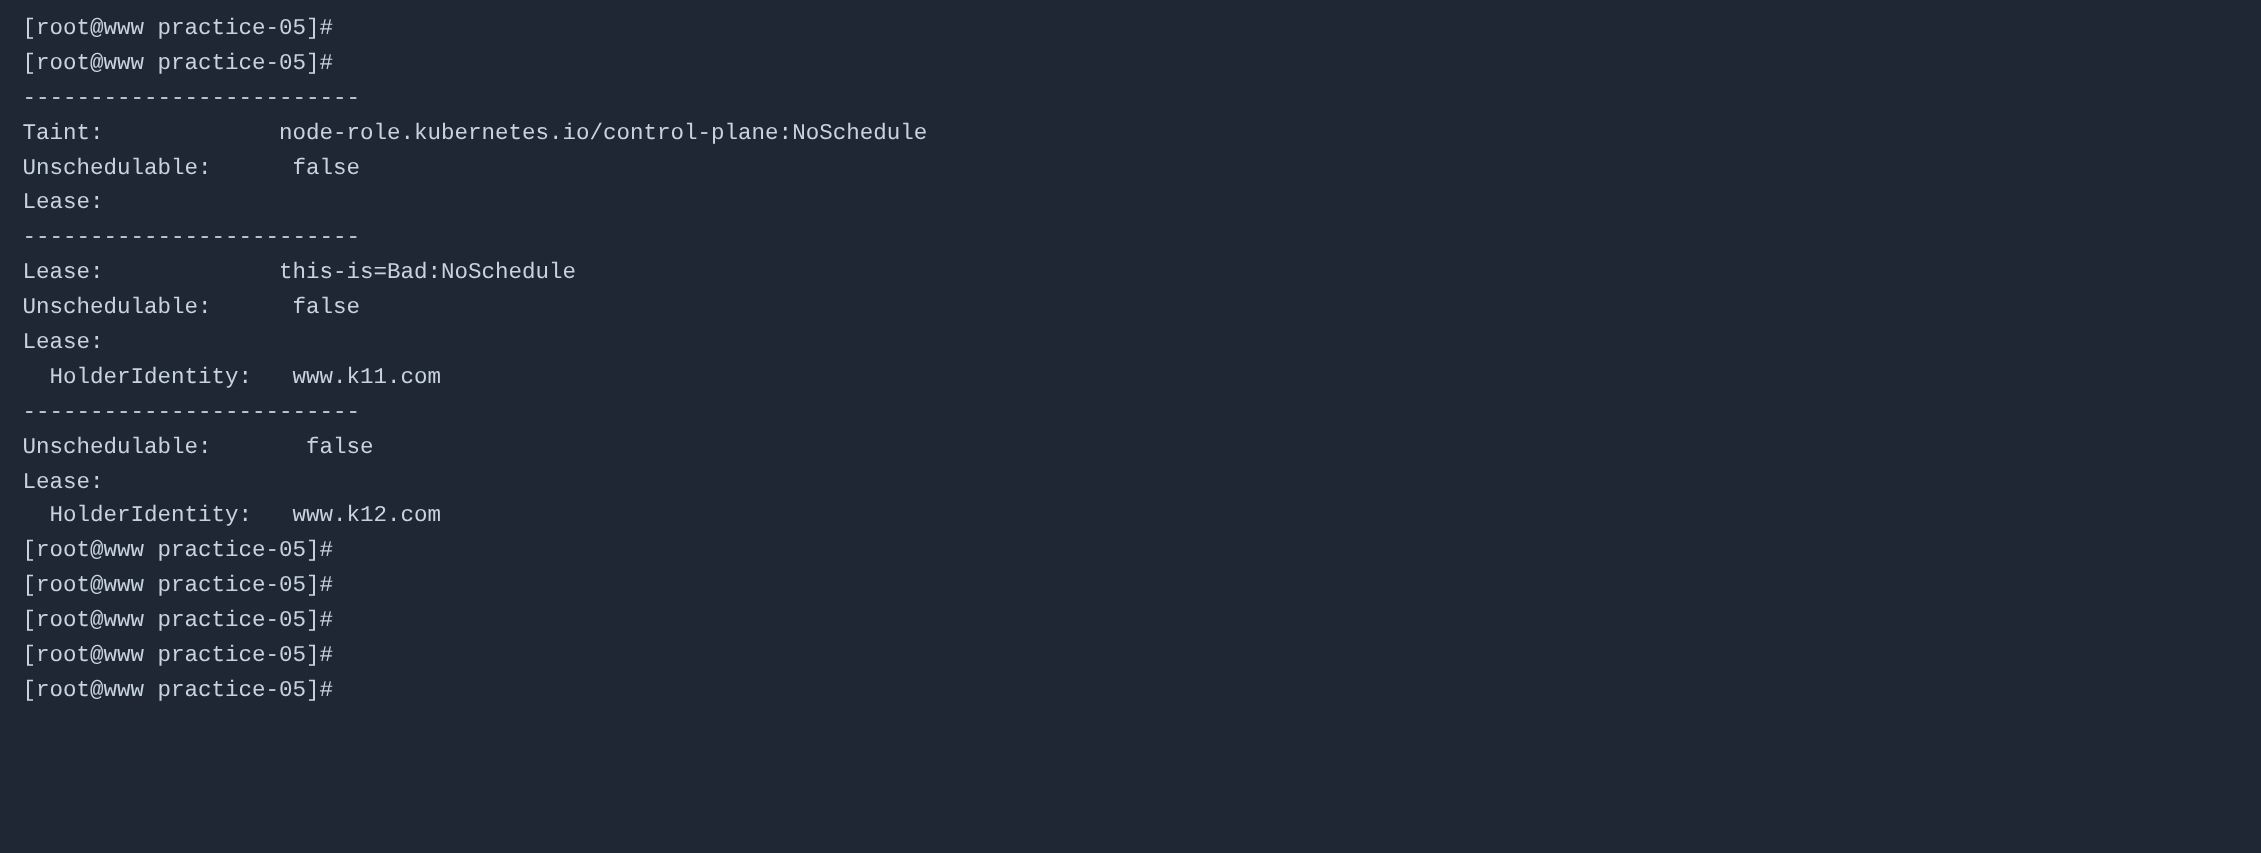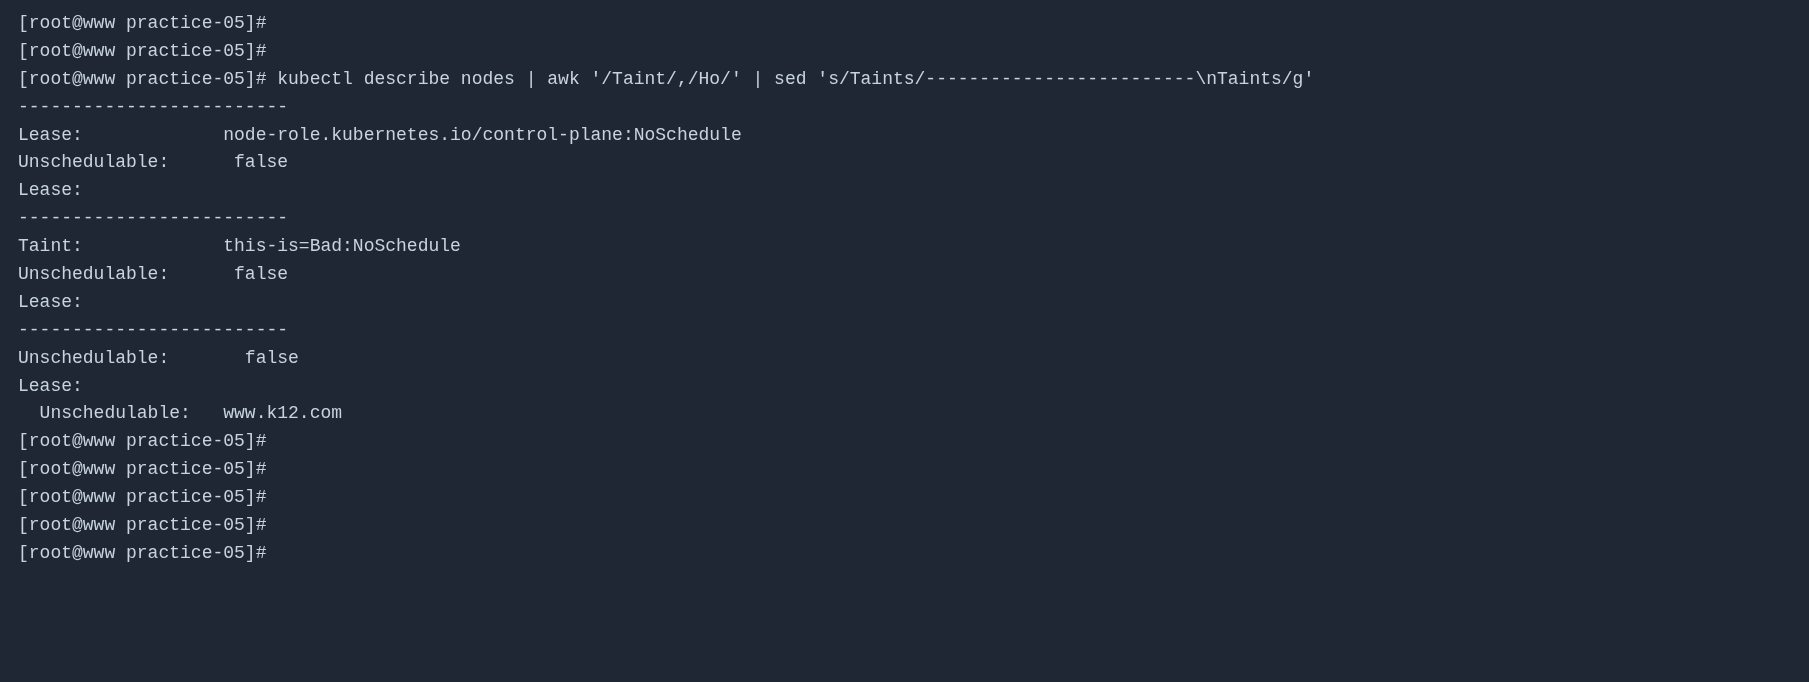--- a/index.html
+++ b/index.html
@@ -31,32 +31,32 @@
       display: block;
     }
   </style>
 </head>
 <body>
 
 <div class="terminal">
   <div id="terminal-lines">
       <div class="line">[root@www practice-05]#</div>
       <div class="line">[root@www practice-05]#</div>
-      <div class="line">[root@www practice-05]# kubectl describe nodes | awk '/Taint/,/Ho/' | sed 's/Taints/-------------------------\nTaints/g'</div>
       <div class="line">-------------------------</div>
-      <div class="line">Lease:             node-role.kubernetes.io/control-plane:NoSchedule</div>
+      <div class="line">Taint:             node-role.kubernetes.io/control-plane:NoSchedule</div>
       <div class="line">Unschedulable:      false</div>
       <div class="line">Lease:</div>
       <div class="line">-------------------------</div>
-      <div class="line">Taint:             this-is=Bad:NoSchedule</div>
+      <div class="line">Lease:             this-is=Bad:NoSchedule</div>
       <div class="line">Unschedulable:      false</div>
       <div class="line">Lease:</div>
+      <div class="line">  HolderIdentity:   www.k11.com</div>
       <div class="line">-------------------------</div>
       <div class="line">Unschedulable:       false</div>
       <div class="line">Lease:</div>
-      <div class="line">  Unschedulable:   www.k12.com</div>
+      <div class="line">  HolderIdentity:   www.k12.com</div>
       <div class="line">[root@www practice-05]#</div>
       <div class="line">[root@www practice-05]#</div>
       <div class="line">[root@www practice-05]#</div>
       <div class="line">[root@www practice-05]#</div>
       <div class="line">[root@www practice-05]#</div>
     </div>
 </div>
 
 </body></html>

